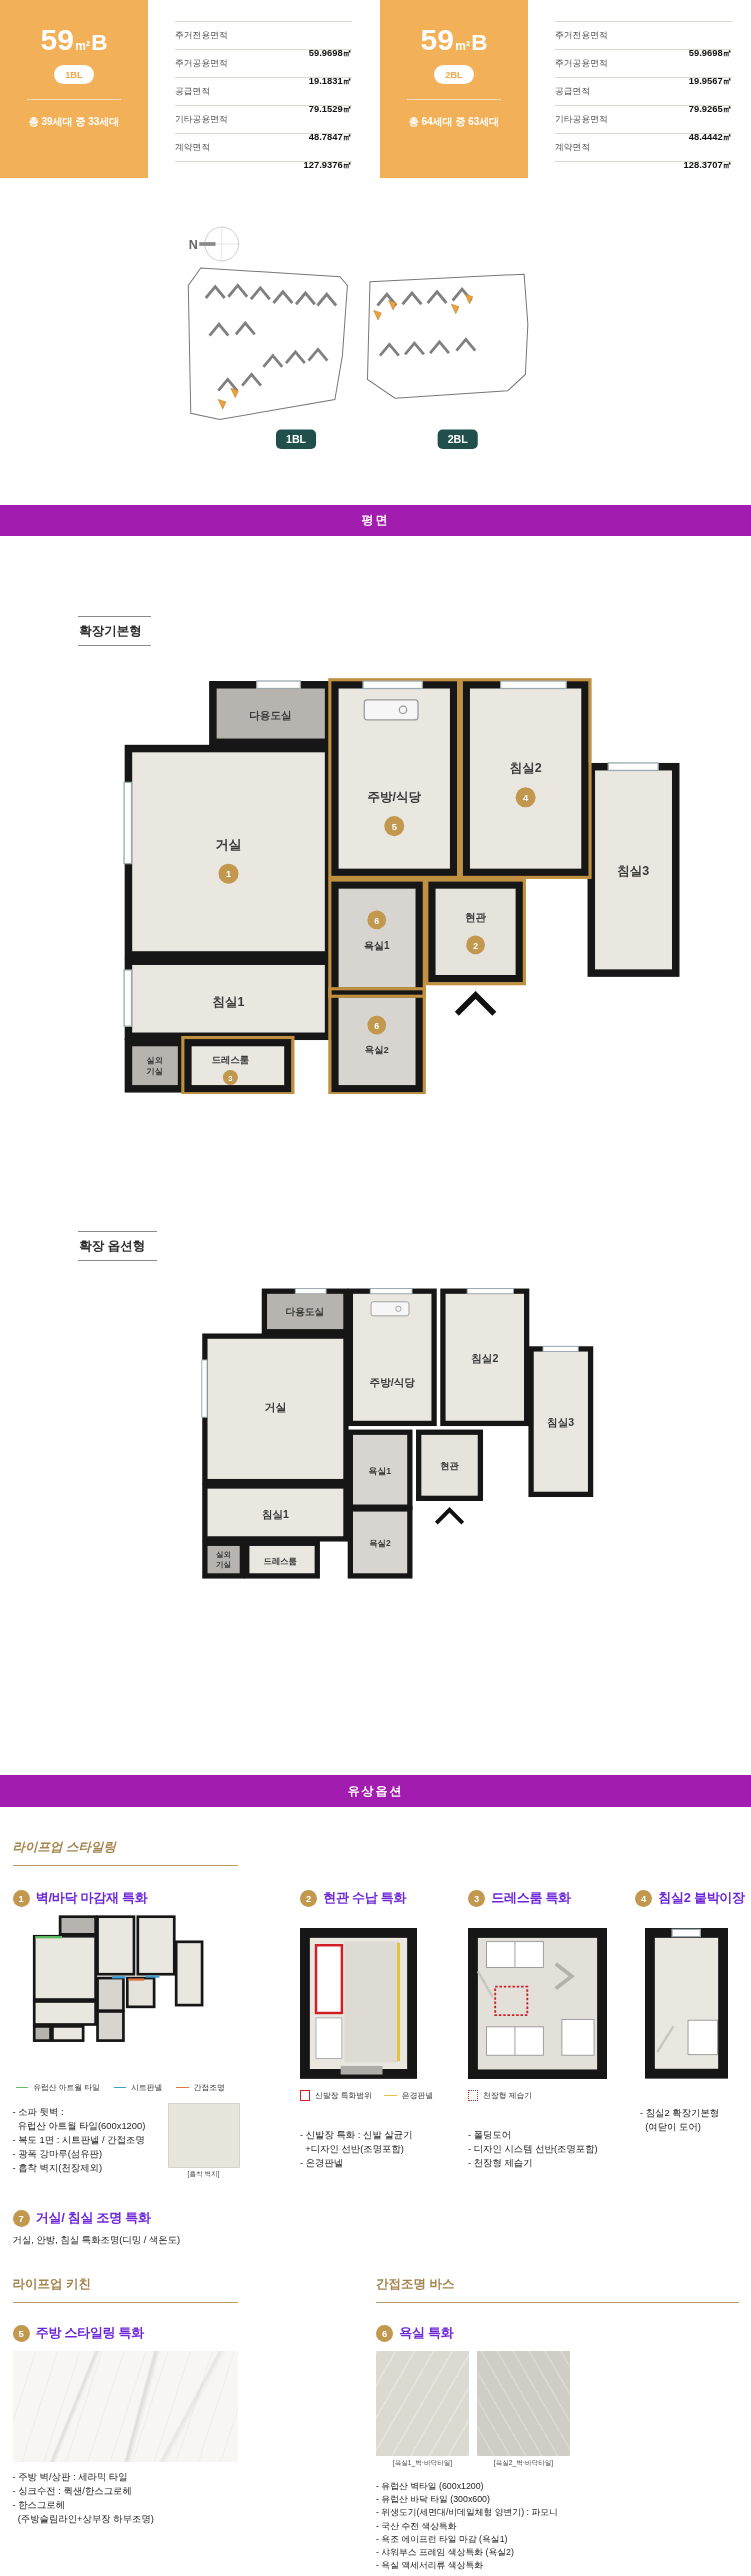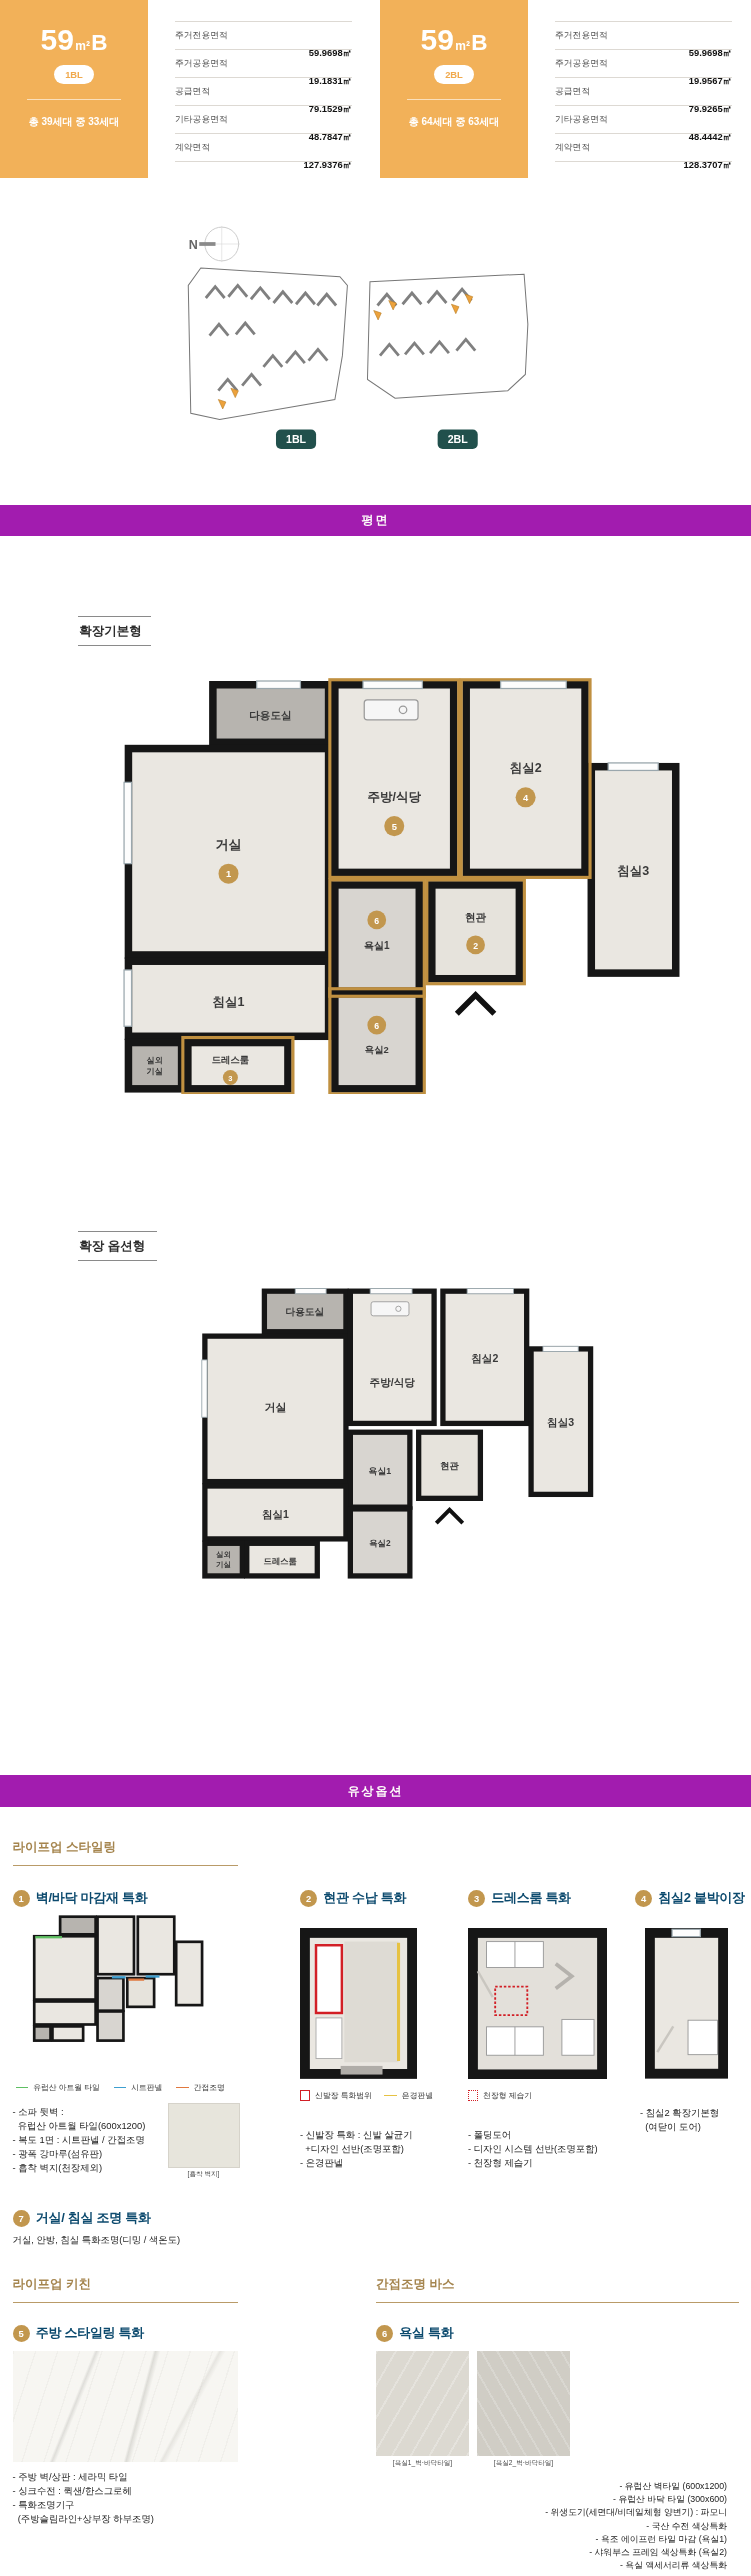--- a/index.html
+++ b/index.html
@@ -43,21 +43,21 @@
   svg text{font-family:"Liberation Sans","DejaVu Sans",sans-serif;}
   .room-label{fill:#3a3a3a;font-weight:600;}
   .circ-num{fill:#fff;font-weight:bold;text-anchor:middle;}
 
   
   .opt-title{position:absolute;color:#a5854e;font-size:12.5px;font-weight:bold;
     border-bottom:1.3px solid #b99b68;padding-bottom:8.8px;}
   .item-hdr{position:absolute;display:flex;align-items:center;gap:6.3px;}
   .gold-circle{width:17px;height:17px;border-radius:50%;background:#c2974e;color:#fff;
     display:flex;align-items:center;justify-content:center;font-size:9.4px;font-weight:bold;flex:0 0 auto;}
-  .item-title{font-size:13px;font-weight:bold;color:#0c4a6e;letter-spacing:-0.3px;}
+  .item-title{font-size:13px;font-weight:bold;color:#6d28d9;letter-spacing:-0.3px;}
   .bullets{position:absolute;font-size:9.4px;font-weight:500;color:#1c1c1c;line-height:1.5;white-space:pre-wrap;}
   .legend-row{position:absolute;display:flex;align-items:center;gap:5px;font-size:7.8px;color:#333;}
   .leg-line{width:12.5px;height:1.9px;display:inline-block;}
   .leg-box{width:8.1px;height:8.1px;display:inline-block;background:#fff;}
   .leg-box.red{border:1.3px solid #d21f26;}
   .leg-box.red-dot{border:1.3px dotted #d21f26;}
   .caption{font-size:6.6px;color:#444;text-align:center;}
 
   .swatch-wallpaper{position:absolute;left:168px;top:2103px;width:70px;height:63px;
     background:#e7e5dc;border:0.6px solid #d6d3ca;}
@@ -312,21 +312,21 @@
     <text class="room-label" x="255" y="528" font-size="24" text-anchor="middle">침실1</text>
     <text class="room-label" x="137" y="618" font-size="17" text-anchor="middle"><tspan>실외</tspan></text>
     <text class="room-label" x="137" y="640" font-size="17" text-anchor="middle"><tspan>기실</tspan></text>
     <text class="room-label" x="266" y="632" font-size="19" text-anchor="middle">드레스룸</text>
     <text class="room-label" x="492" y="592" font-size="19" text-anchor="middle">욕실2</text>
     <path d="M620,540 L650,510 L680,540" fill="none" stroke="#111" stroke-width="9"></path>
   </svg>
 
   <div class="sec-bar" id="bar-options">유상옵션</div>
 
-  <div class="opt-title" style="left:12.5px;top:1839px;width:225px;">라이프업 스타일링</div>
+  <div class="opt-title" style="left:12.5px;top:1839px;width:225px;font-style:italic;">라이프업 스타일링</div>
 
   <div class="item-hdr" style="left:12.5px;top:1889px;">
     <span class="gold-circle">1</span>
     <span class="item-title">벽/바닥 마감재 특화</span>
   </div>
 
   <svg class="abs" style="left:15.7px;top:1914px;" width="188" viewBox="0 0 980 668">
     <g stroke="#161616" stroke-width="14">
       <rect x="230" y="14" width="185" height="92" fill="#b7b4af"></rect>
       <rect x="95" y="116" width="320" height="330" fill="#eae7e1"></rect>
@@ -430,33 +430,33 @@
 <span>  (여닫이 도어)</span></div>
 
   <div class="opt-title" style="left:12.5px;top:2276px;width:225px;">라이프업 키친</div>
   <div class="item-hdr" style="left:12.5px;top:2324px;">
     <span class="gold-circle">5</span>
     <span class="item-title">주방 스타일링 특화</span>
   </div>
   <div class="marble"></div>
   <div class="bullets" style="left:12.5px;top:2470px;width:225px;"><span>- 주방 벽/상판 : 세라믹 타일</span>
 <span>- 싱크수전 : 퀵샌/한스그로헤</span>
-<span>- 특화조명기구</span>
+<span>- 한스그로헤</span>
 <span>  (주방슬림라인+상부장 하부조명)</span></div>
 
   <div class="opt-title" style="left:376px;top:2276px;width:363px;">간접조명 바스</div>
   <div class="item-hdr" style="left:376px;top:2324px;">
     <span class="gold-circle">6</span>
     <span class="item-title">욕실 특화</span>
   </div>
   <div class="tile t1"></div>
   <div class="tile t2"></div>
   <div class="caption tile-cap t1">[욕실1_벽·바닥타일]</div>
   <div class="caption tile-cap t2">[욕실2_벽·바닥타일]</div>
-  <div class="bullets" style="left:376px;top:2480px;width:351px;font-size:8.8px;text-align:right;"><span>- 유럽산 벽타일 (600x1200)</span>
+  <div class="bullets" style="left:376px;top:2480px;width:351px;font-size:8.8px;"><span>- 유럽산 벽타일 (600x1200)</span>
 <span>- 유럽산 바닥 타일 (300x600)</span>
 <span>- 위생도기(세면대/비데일체형 양변기) : 파모니</span>
 <span>- 국산 수전 색상특화</span>
 <span>- 욕조 에이프런 타일 마감 (욕실1)</span>
 <span>- 샤워부스 프레임 색상특화 (욕실2)</span>
 <span>- 욕실 액세서리류 색상특화</span></div>
 
 </div>
 
 

